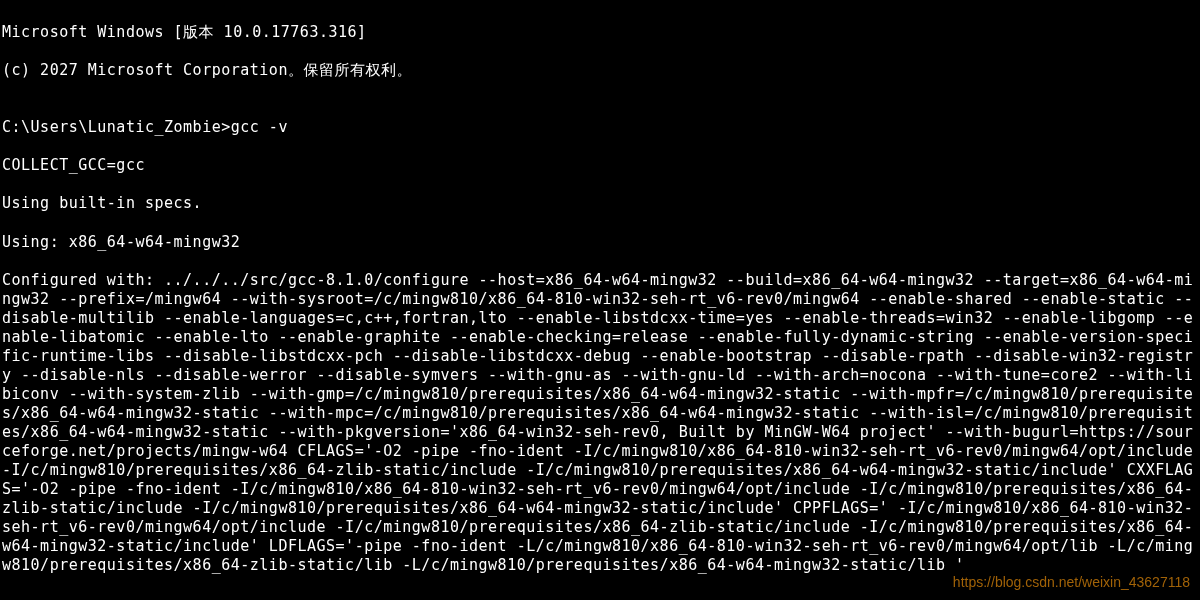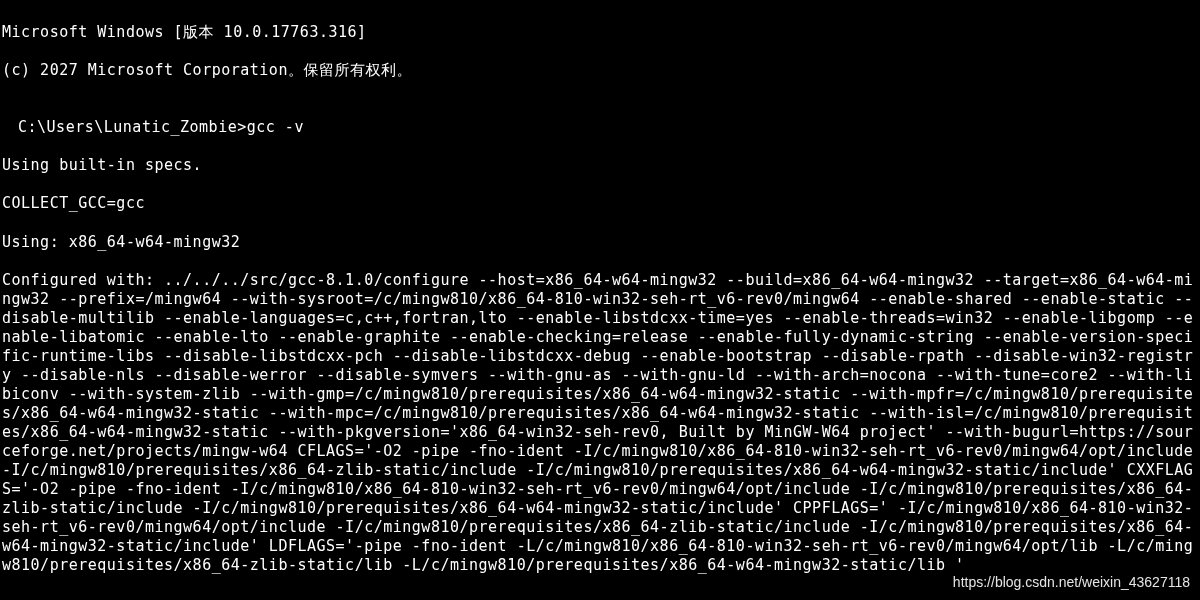--- a/index.html
+++ b/index.html
@@ -24,42 +24,41 @@
       white-space: pre-wrap;
       word-break: break-all;
     }
     .line {
       white-space: pre-wrap;
       word-break: break-all;
     }
     .prompt-line {
       display: flex;
       white-space: pre;
-      margin-left: 16px;
     }
     .watermark {
       position: absolute;
       right: 10px;
       bottom: 8px;
-      color: #e5e5e5;
+      color: #a16207;
       font-size: 14px;
       font-family: Arial, sans-serif;
       letter-spacing: 0;
     }
   </style>
 </head>
 <body>
 
 <div class="terminal">
 <div class="line">Microsoft Windows [版本 10.0.17763.316]</div>
 <div class="line">(c) 2027 Microsoft Corporation。保留所有权利。</div>
 <div class="line"></div>
 <div class="prompt-line"><span>C:\Users\Lunatic_Zombie&gt;</span><span>gcc -v</span></div>
+<div class="line">COLLECT_GCC=gcc</div>
 <div class="line">Using built-in specs.</div>
-<div class="line">COLLECT_GCC=gcc</div>
 <div class="line">Using: x86_64-w64-mingw32</div>
 <div class="line">Configured with: ../../../src/gcc-8.1.0/configure --host=x86_64-w64-mingw32 --build=x86_64-w64-mingw32 --target=x86_64-w64-mingw32 --prefix=/mingw64 --with-sysroot=/c/mingw810/x86_64-810-win32-seh-rt_v6-rev0/mingw64 --enable-shared --enable-static --disable-multilib --enable-languages=c,c++,fortran,lto --enable-libstdcxx-time=yes --enable-threads=win32 --enable-libgomp --enable-libatomic --enable-lto --enable-graphite --enable-checking=release --enable-fully-dynamic-string --enable-version-specific-runtime-libs --disable-libstdcxx-pch --disable-libstdcxx-debug --enable-bootstrap --disable-rpath --disable-win32-registry --disable-nls --disable-werror --disable-symvers --with-gnu-as --with-gnu-ld --with-arch=nocona --with-tune=core2 --with-libiconv --with-system-zlib --with-gmp=/c/mingw810/prerequisites/x86_64-w64-mingw32-static --with-mpfr=/c/mingw810/prerequisites/x86_64-w64-mingw32-static --with-mpc=/c/mingw810/prerequisites/x86_64-w64-mingw32-static --with-isl=/c/mingw810/prerequisites/x86_64-w64-mingw32-static --with-pkgversion='x86_64-win32-seh-rev0, Built by MinGW-W64 project' --with-bugurl=https://sourceforge.net/projects/mingw-w64 CFLAGS='-O2 -pipe -fno-ident -I/c/mingw810/x86_64-810-win32-seh-rt_v6-rev0/mingw64/opt/include -I/c/mingw810/prerequisites/x86_64-zlib-static/include -I/c/mingw810/prerequisites/x86_64-w64-mingw32-static/include' CXXFLAGS='-O2 -pipe -fno-ident -I/c/mingw810/x86_64-810-win32-seh-rt_v6-rev0/mingw64/opt/include -I/c/mingw810/prerequisites/x86_64-zlib-static/include -I/c/mingw810/prerequisites/x86_64-w64-mingw32-static/include' CPPFLAGS=' -I/c/mingw810/x86_64-810-win32-seh-rt_v6-rev0/mingw64/opt/include -I/c/mingw810/prerequisites/x86_64-zlib-static/include -I/c/mingw810/prerequisites/x86_64-w64-mingw32-static/include' LDFLAGS='-pipe -fno-ident -L/c/mingw810/x86_64-810-win32-seh-rt_v6-rev0/mingw64/opt/lib -L/c/mingw810/prerequisites/x86_64-zlib-static/lib -L/c/mingw810/prerequisites/x86_64-w64-mingw32-static/lib '</div>
 
 
 <div class="line"></div>
 
 </div>
 
 <div class="watermark">https://blog.csdn.net/weixin_43627118</div>
 

